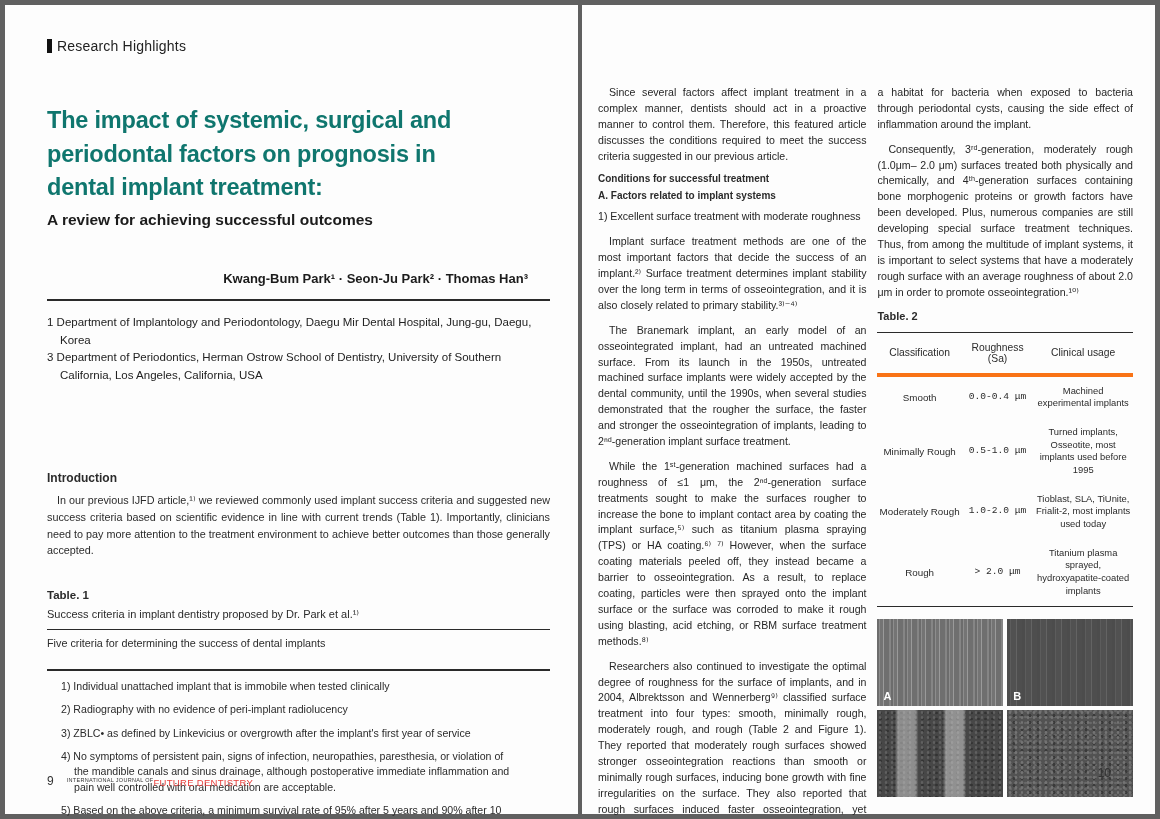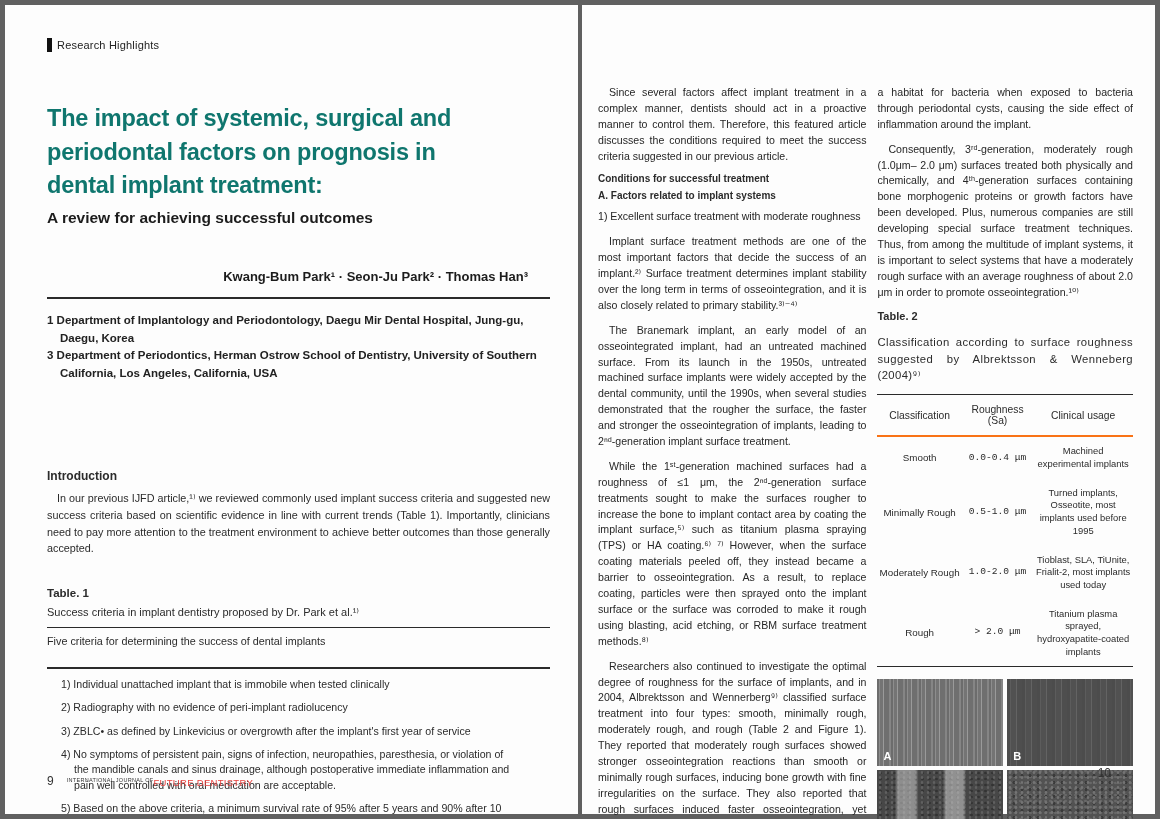--- a/index.html
+++ b/index.html
@@ -9,31 +9,31 @@
     font-family: "Liberation Sans", "DejaVu Sans", sans-serif;
     color: #2b2b2b;
   }
   .spread { display: flex; gap: 4px; padding: 5px; width: 1160px; height: 819px; }
   .page { background: #fdfdfd; width: 573px; height: 809px; position: relative; }
 
   
   .page-left { padding: 33px 28px 0 42px; }
   .rh { display: flex; align-items: center; gap: 5px; }
   .rh-bar { width: 5px; height: 14px; background: #111; display: inline-block; }
-  .rh-label { font-size: 11px; color: #222; letter-spacing: .2px; }
+  .rh-label { font-size: 14px; color: #222; letter-spacing: .2px; }
   .title {
     margin-top: 50px;
     font-size: 23.5px; font-weight: bold; line-height: 1.43;
     letter-spacing: -0.2px; white-space: pre-line; color: #0f766e;
   }
   .subtitle { margin-top: 6px; font-size: 15.5px; font-weight: bold; color: #1c1c1c; }
   .authors { margin-top: 42px; text-align: right; padding-right: 22px; font-size: 13px; font-weight: bold; color: #1c1c1c; }
   .rule-heavy { margin-top: 13px; border-top: 2px solid #2a2a2a; width: 503px; }
   .affils { margin-top: 13px; width: 503px; }
-  .affil { font-size: 11.5px; line-height: 1.55; padding-left: 13px; text-indent: -13px; color: #222; font-weight: bold; }
+  .affil { font-size: 11.5px; line-height: 1.55; padding-left: 13px; text-indent: -13px; color: #222; }
   .sec-h { margin-top: 86px; font-size: 12px; font-weight: bold; }
   .intro { margin-top: 7px; width: 503px; font-size: 10.8px; line-height: 1.55; text-align: justify; }
   .intro { text-indent: 10px; }
   .t1-label { margin-top: 30px; font-size: 11.5px; font-weight: bold; }
   .t1-caption { margin-top: 7px; font-size: 11px; }
   .t1-box { margin-top: 8px; width: 503px; border-top: 1.5px solid #2a2a2a; }
   .t1-subheader { font-size: 10.8px; padding: 7px 0 20px 0; }
   .t1-items { border-top: 2px solid #2a2a2a; border-bottom: 2.5px solid #2a2a2a; padding: 8px 30px 14px 14px; }
   .t1-item { font-size: 10.6px; line-height: 1.45; margin-top: 8px; padding-left: 13px; text-indent: -13px; }
   .t1-item:first-child { margin-top: 0; }
@@ -50,21 +50,21 @@
   .col2 { width: 257px; }
   .bt { font-size: 10.6px; line-height: 1.5; text-align: justify; margin-bottom: 9px; color: #262626; }
   .ind { text-indent: 11px; }
   .col-h { font-size: 10px; font-weight: bold; margin: 8px 0 8px 0; }
   .col-h.tight { margin-top: -2px; }
   .sub1 { margin-bottom: 9px; }
 
   .t2-label { font-size: 11px; font-weight: bold; margin-top: 6px; }
   .t2-title { margin-top: 12px; font-size: 11.3px; line-height: 1.5; text-align: justify; letter-spacing: .4px; }
   table.t2 { margin-top: 10px; width: 100%; border-collapse: collapse; border-top: 1.5px solid #2a2a2a; border-bottom: 1.5px solid #2a2a2a; }
-  .t2 th { font-size: 10.3px; font-weight: normal; padding: 9px 0; border-bottom: 2px solid #f97316; text-align: center; }
+  .t2 th { font-size: 10.3px; font-weight: normal; padding: 9px 0; border-bottom: 4px solid #f97316; text-align: center; }
   .t2 td { font-size: 9.8px; line-height: 1.35; text-align: center; vertical-align: middle; padding: 8px 2px; }
   .t2 td:nth-child(1) { width: 33%; }
   .t2 td:nth-child(2) { width: 28%; font-family: "Liberation Mono", "DejaVu Sans Mono", monospace; font-size: 9.6px; }
   .t2 td:nth-child(3) { width: 39%; font-size: 9.4px; }
 
   .figure { margin-top: 12px; display: grid; grid-template-columns: 1fr 1fr; gap: 4px; }
   .sem { position: relative; height: 87px; }
   .sem-label { position: absolute; left: 6px; bottom: 4px; color: #fff; font-weight: bold; font-size: 11px; }
   .sem-a {
     background:
@@ -156,21 +156,20 @@
         <p class="bt ind">The Branemark implant, an early model of an osseointegrated implant, had an untreated machined surface. From its launch in the 1950s, untreated machined surface  implants were widely accepted by the dental community, until the 1990s, when several studies  demonstrated that the rougher the surface, the faster  and stronger the osseointegration of implants, leading  to 2ⁿᵈ-generation implant surface treatment.</p>
         <p class="bt ind">While the 1ˢᵗ-generation machined surfaces had a roughness of ≤1 μm, the 2ⁿᵈ-generation surface treatments sought to make the surfaces rougher to increase the bone to implant contact area by coating the implant surface,⁵⁾ such as titanium plasma spraying (TPS)  or HA coating.⁶⁾ ⁷⁾  However, when the surface coating materials peeled off, they instead became a barrier to osseointegration. As a result, to replace coating, particles were then sprayed onto the implant surface or the surface was corroded to make it rough using blasting, acid etching, or RBM  surface treatment methods.⁸⁾</p>
         <p class="bt ind">Researchers also continued to investigate the optimal degree of roughness for the surface of implants, and in 2004, Albrektsson and Wennerberg⁹⁾ classified surface treatment into four types: smooth, minimally rough, moderately rough, and rough (Table 2 and Figure 1). They reported that moderately rough surfaces showed stronger osseointegration reactions than smooth or minimally  rough surfaces, inducing bone growth with fine irregularities on the surface. They also reported that rough surfaces induced faster osseointegration, yet caused more inflammatory reactions. If the surface roughness exceeds 2.0 μm, due to mechanical properties, corrosion resistance, and the reduced surface area, a rough surface can become</p>
       </div>
 
       <div class="col col2">
         <p class="bt">a habitat for bacteria when exposed  to bacteria through periodontal cysts, causing the side  effect of inflammation around the implant.</p>
         <p class="bt ind">Consequently, 3ʳᵈ-generation, moderately rough (1.0μm– 2.0 μm) surfaces treated both physically and chemically, and 4ᵗʰ-generation surfaces containing bone  morphogenic proteins or growth factors have been  developed. Plus, numerous companies are still developing  special surface treatment techniques. Thus, from among the  multitude of implant systems, it is important to select systems that have a moderately rough surface with an average roughness of about 2.0 μm in order to promote osseointegration.¹⁰⁾</p>
 
         <div class="t2-label">Table. 2</div>
-        <div class="t2-title">Classification according to surface roughness suggested by Albrektsson &amp; Wenneberg (2004)⁹⁾</div>
 
         <table class="t2">
           <thead>
             <tr>
               <th>Classification</th>
               <th>Roughness (Sa)</th>
               <th>Clinical usage</th>
             </tr>
           </thead>
           <tbody>

